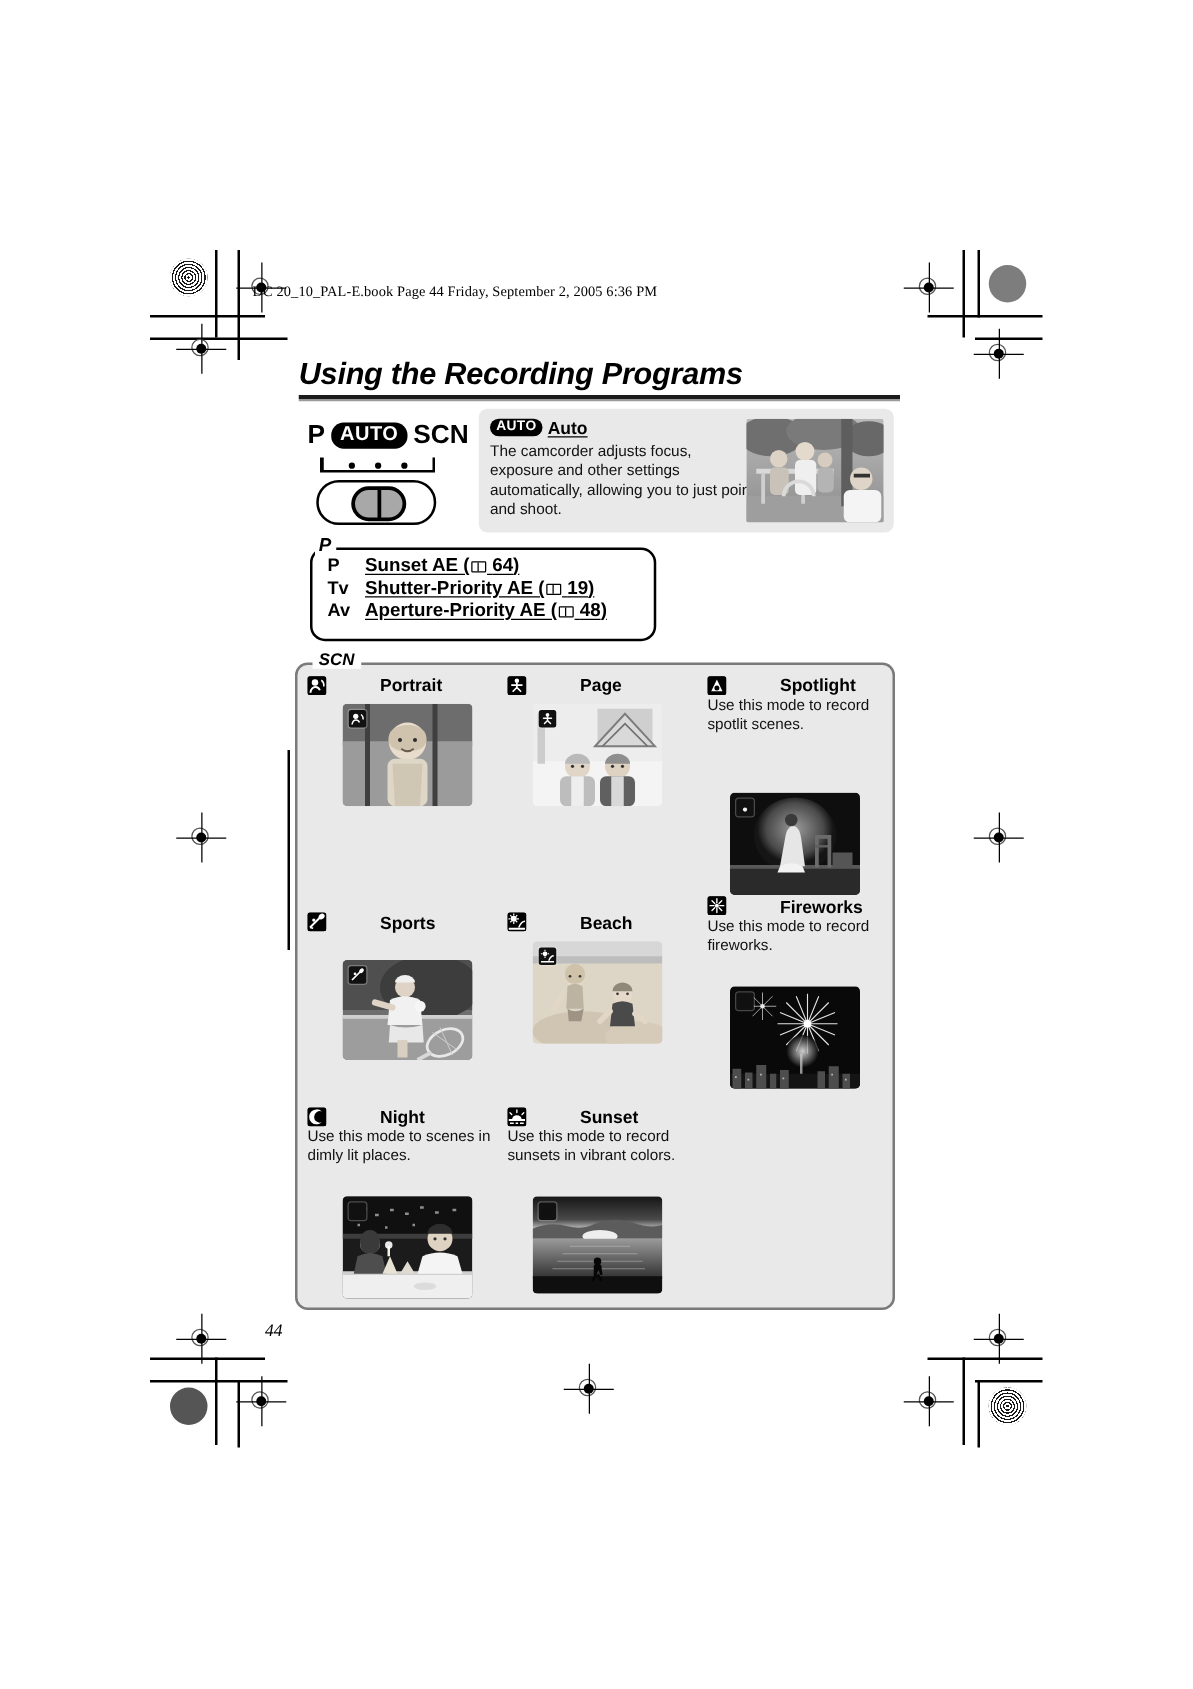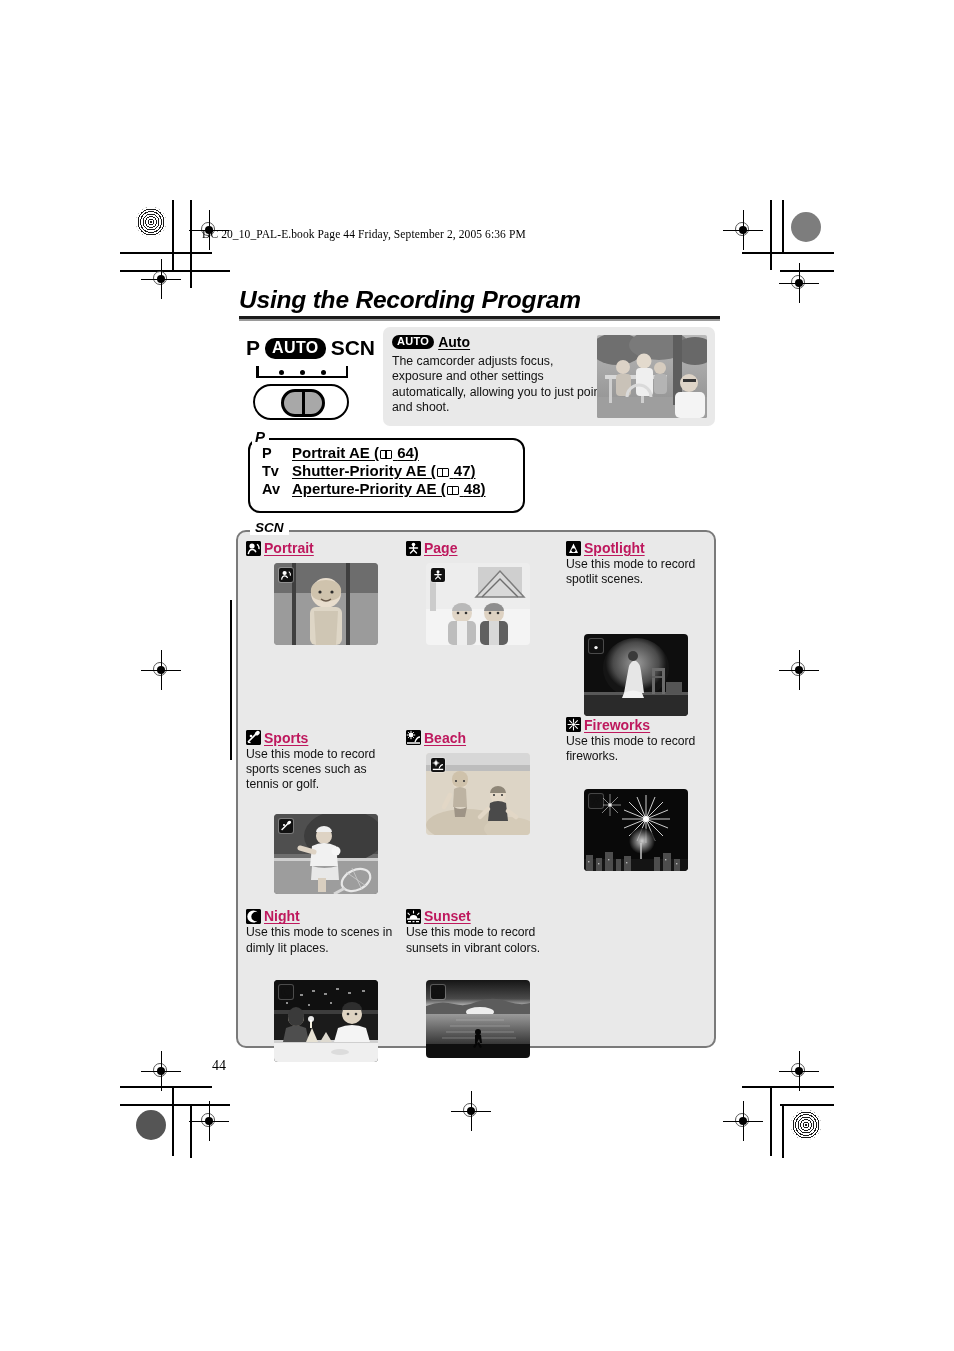--- a/index.html
+++ b/index.html
@@ -125,22 +125,22 @@
     font-size:13.5px;font-weight:bold;font-style:italic;color:#000;line-height:1;
   }
   .scn-grid{
     position:absolute;left:8px;top:8px;right:8px;
     display:grid;grid-template-columns:160px 160px 146px;
   }
   .cell{position:relative;padding:0 6px 0 0;box-sizing:border-box;}
   .cell.empty{}
   .mode-head{display:flex;align-items:center;gap:3px;margin-bottom:1px;}
   .mode-head .name{
-    font-size:14px;font-weight:bold;color:#be185d;
-    text-decoration:underline;text-underline-offset:2px;
+    font-size:14px;font-weight:bold;color:#000000;
+    text-underline-offset:2px;margin-left:40px;
   }
   .mode-desc{font-size:12.2px;line-height:15.3px;color:#111;}
 
   
   .sq{
     display:inline-block;width:15px;height:15px;background:#000;border-radius:2px;
     position:relative;flex:none;overflow:hidden;
   }
   .sq svg{display:block;width:15px;height:15px;}
 
@@ -151,21 +151,21 @@
   .photo .ovl{
     position:absolute;left:5px;top:5px;width:14px;height:14px;background:#111;
     border-radius:2px;display:flex;align-items:center;justify-content:center;
     box-shadow:0 0 0 1px rgba(255,255,255,.25);
   }
   .photo .ovl svg{width:12px;height:12px;display:block;}
 
   
   .pageno{
     position:absolute;left:212px;top:1058px;
-    font-family:"Liberation Serif", serif;font-size:14px;color:#000;
+    font-family:"Liberation Serif", serif;font-size:14px;color:#000;font-style:italic;
   }
 </style>
 </head>
 <body>
 
 <div>
 
   <div class="cline" style="left:120px;top:252px;width:92px;height:1.5px;"></div>
   <div class="cline" style="left:120px;top:270px;width:110px;height:1.5px;"></div>
   <div class="cline" style="left:172px;top:200px;width:1.5px;height:70px;"></div>
@@ -233,21 +233,21 @@
     </div>
 
   <div class="reg" style="left:458px;top:1098px;">
       <span class="h"></span>
       <span class="v"></span>
     </div>
 </div>
 
 <div class="filehdr">DC 20_10_PAL-E.book  Page 44  Friday, September 2, 2005  6:36 PM</div>
 
-<div class="page-title">Using the Recording Program</div>
+<div class="page-title">Using the Recording Programs</div>
 <div class="title-rule"></div>
 
 <div class="dial">
   <div class="dial-row">
     <span class="lbl">P</span>
     <span class="dial-pill">AUTO</span>
     <span class="lbl">SCN</span>
   </div>
   <div class="bracket">
     <span class="bl"></span>
@@ -308,26 +308,26 @@
     
   </div>
 </div>
 
 <div class="p-box"></div>
 <div class="p-legend">P</div>
 <div class="p-rows" style="position:absolute;left:262px;top:444px;">
 
   <div class="p-row">
     <span class="mode">P</span>
-    <span class="txt"><span>Portrait AE (</span><span class="bookicon"></span> <span>64</span><span>)</span></span>
+    <span class="txt"><span>Sunset AE (</span><span class="bookicon"></span> <span>64</span><span>)</span></span>
   </div>
 
   <div class="p-row">
     <span class="mode">Tv</span>
-    <span class="txt"><span>Shutter-Priority AE (</span><span class="bookicon"></span> <span>47</span><span>)</span></span>
+    <span class="txt"><span>Shutter-Priority AE (</span><span class="bookicon"></span> <span>19</span><span>)</span></span>
   </div>
 
   <div class="p-row">
     <span class="mode">Av</span>
     <span class="txt"><span>Aperture-Priority AE (</span><span class="bookicon"></span> <span>48</span><span>)</span></span>
   </div>
 </div>
 
 <div class="scn-box">
   <div class="scn-grid">
@@ -463,21 +463,20 @@
           <svg viewBox="0 0 15 15">
               <rect width="15" height="15" fill="#000"></rect>
               <path d="M2 12 L11 3" stroke="#fff" stroke-width="1.6"></path>
               <ellipse cx="11.3" cy="3.2" rx="2.6" ry="2" fill="#fff" transform="rotate(-40 11.3 3.2)"></ellipse>
               <path d="M2 12 l2.5 .6" stroke="#fff" stroke-width="1.4"></path>
               <circle cx="5" cy="6" r="1.3" fill="#fff"></circle>
             </svg>
         </span>
         <span class="name">Sports</span>
       </div>
-      <div class="mode-desc">Use this mode to record sports scenes such as tennis or golf.</div>
       <div class="photo" style="width:104px;height:80px;margin-left:28px;margin-top:22px;">
         <svg viewBox="0 0 104 80" width="104" height="80" preserveAspectRatio="none">
           <rect width="104" height="80" fill="#6f6f6f"></rect>
           <rect width="104" height="40" fill="#4f4f4f"></rect>
           <ellipse cx="70" cy="22" rx="40" ry="26" fill="#3d3d3d"></ellipse>
           <rect y="46" width="104" height="34" fill="#9d9d9d"></rect>
           <rect y="44" width="104" height="3" fill="#cfcfcf"></rect>
 
           <circle cx="50" cy="22" r="8" fill="#ded3c4"></circle>
           <path d="M42 18a8 6 0 0 1 16 0z" fill="#efefef"></path>

